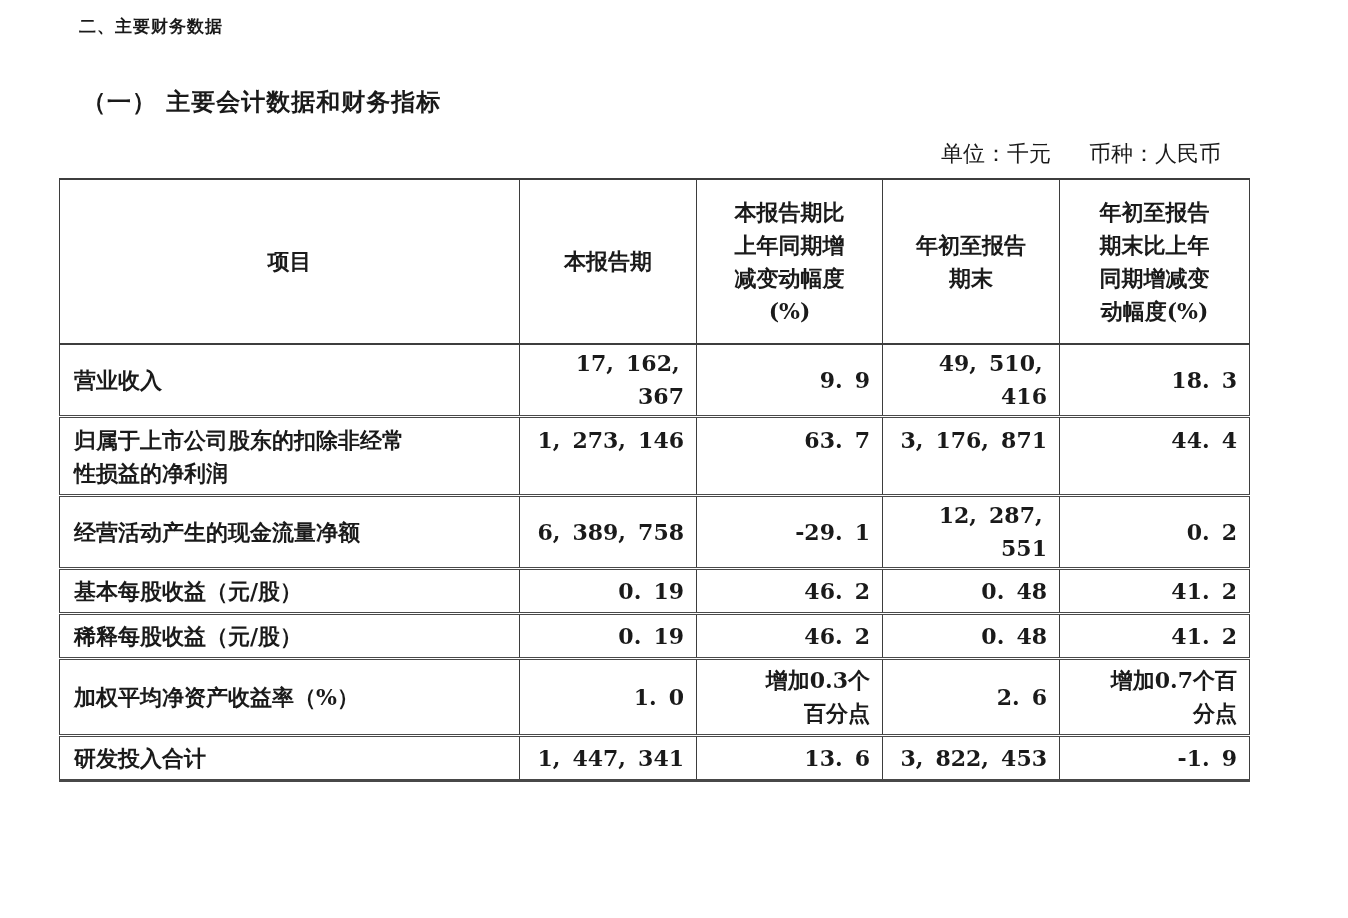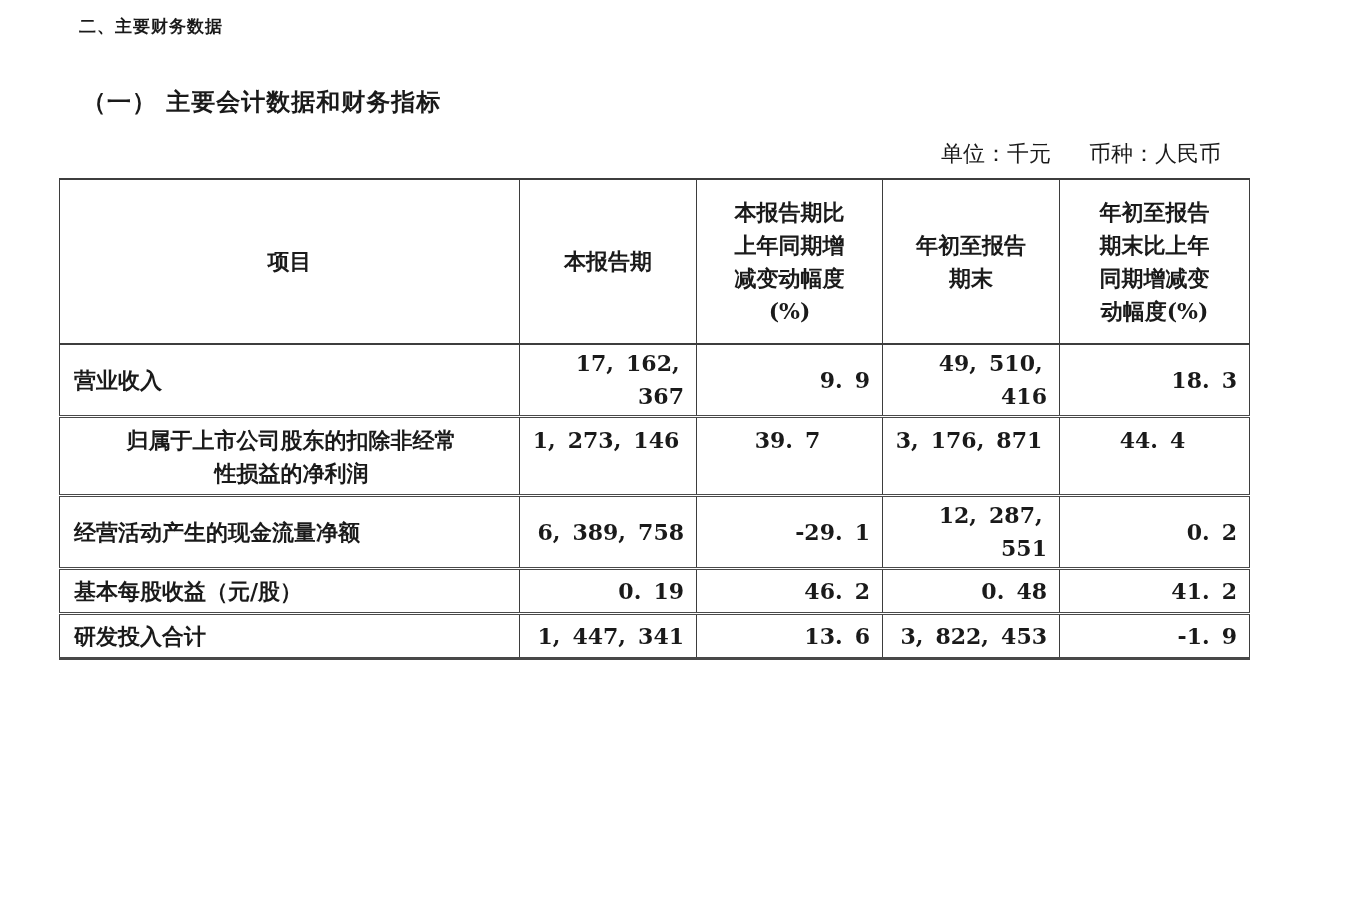--- a/index.html
+++ b/index.html
@@ -66,21 +66,21 @@
     padding: 4px 6px;
   }
   .fin-table tbody td { border-bottom: 3px double #4a4a4a; }
   .fin-table tbody tr:last-child td { border-bottom: 0; }
   tr.rs  { height: 45px; }
   tr.r4  { height: 79px; }
   tr.r8  { height: 77px; }
   tr.r10 { height: 91px; }
   td.item { text-align: left;  padding: 2px 10px 2px 14px; }
   td.num  { text-align: right; padding: 2px 12px 2px 8px; }
-  td.vt4  { vertical-align: top; padding-top: 6px; text-align: center; }
+  td.vt4  { vertical-align: top; padding-top: 6px; }
   td.vt10 { vertical-align: top; padding-top: 12px; }
 </style>
 </head>
 <body>
 
 <div class="page">
 
   <h1 class="sec-title">二、主要财务数据</h1>
 
   <h2 class="subsec-title">（一） 主要会计数据和财务指标</h2>
@@ -119,39 +119,55 @@
         <td class="item">营业收入</td>
         <td class="num">17,  162,  367</td>
         <td class="num">9.  9</td>
         <td class="num">49,  510,  416</td>
         <td class="num">18.  3</td>
       </tr>
       <tr class="r4">
         <td class="item vt4">归属于上市公司股东的扣除非经常
 性损益的净利润</td>
         <td class="num vt4">1,  273,  146</td>
-        <td class="num vt4">39.  7</td>
+        <td class="num vt4">63.  7</td>
         <td class="num vt4">3,  176,  871</td>
         <td class="num vt4">44.  4</td>
       </tr>
       <tr class="rs">
         <td class="item">经营活动产生的现金流量净额</td>
         <td class="num">6,  389,  758</td>
         <td class="num">-29.  1</td>
         <td class="num">12,  287,  551</td>
         <td class="num">0.  2</td>
       </tr>
       <tr class="rs">
         <td class="item">基本每股收益（元/股）</td>
         <td class="num">0.  19</td>
         <td class="num">46.  2</td>
         <td class="num">0.  48</td>
         <td class="num">41.  2</td>
       </tr>
       <tr class="rs">
+        <td class="item">稀释每股收益（元/股）</td>
+        <td class="num">0.  19</td>
+        <td class="num">46.  2</td>
+        <td class="num">0.  48</td>
+        <td class="num">41.  2</td>
+      </tr>
+      <tr class="r8">
+        <td class="item">加权平均净资产收益率（%）</td>
+        <td class="num">1.  0</td>
+        <td class="num">增加0.3个
+百分点</td>
+        <td class="num">2.  6</td>
+        <td class="num">增加0.7个百
+分点</td>
+      </tr>
+      <tr class="rs">
         <td class="item">研发投入合计</td>
         <td class="num">1,  447,  341</td>
         <td class="num">13.  6</td>
         <td class="num">3,  822,  453</td>
         <td class="num">-1.  9</td>
       </tr>
     </tbody>
   </table>
 
 </div>

